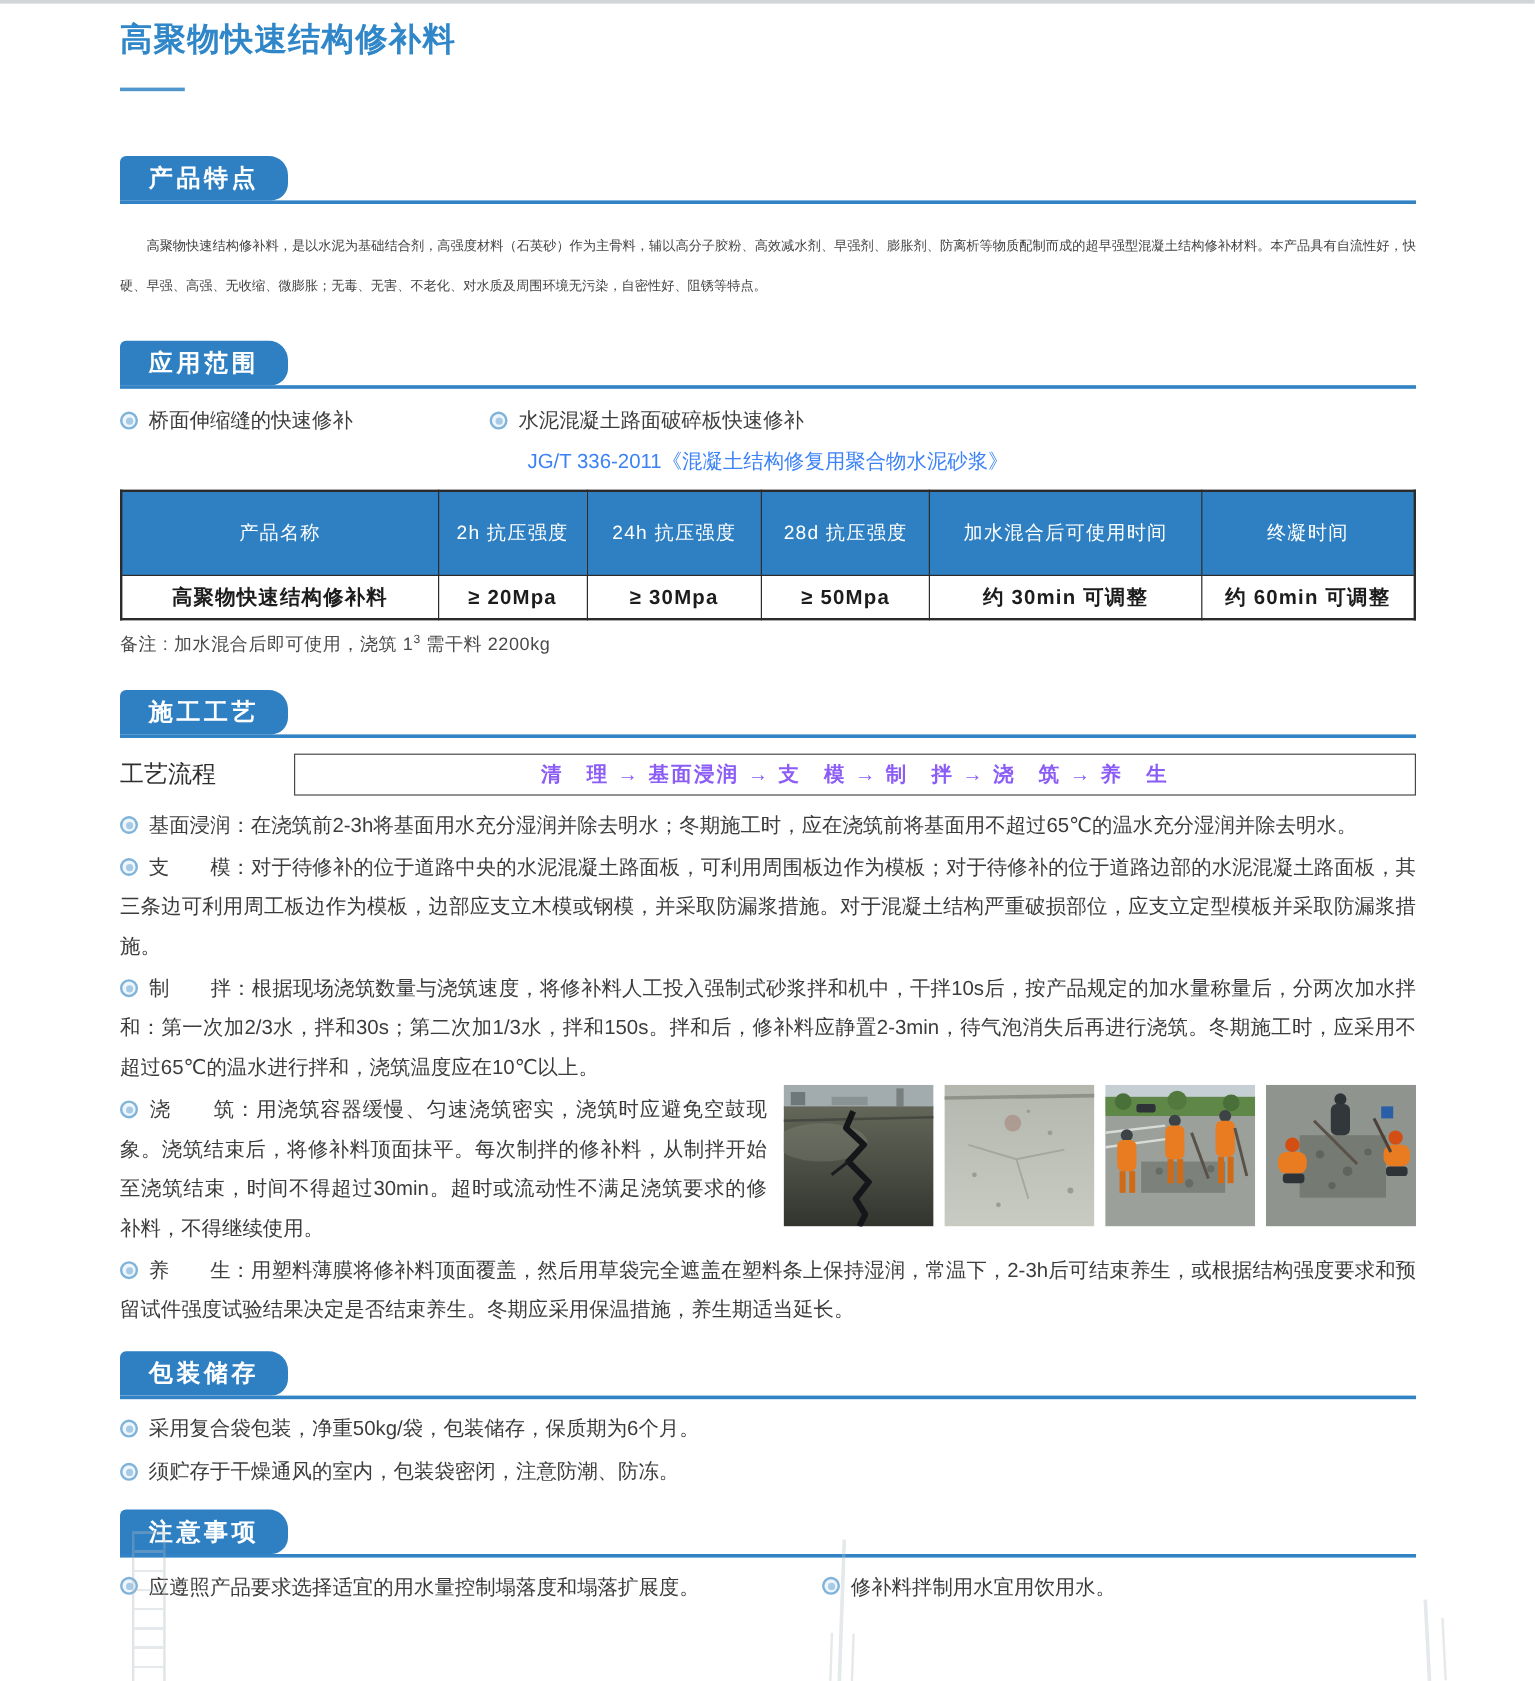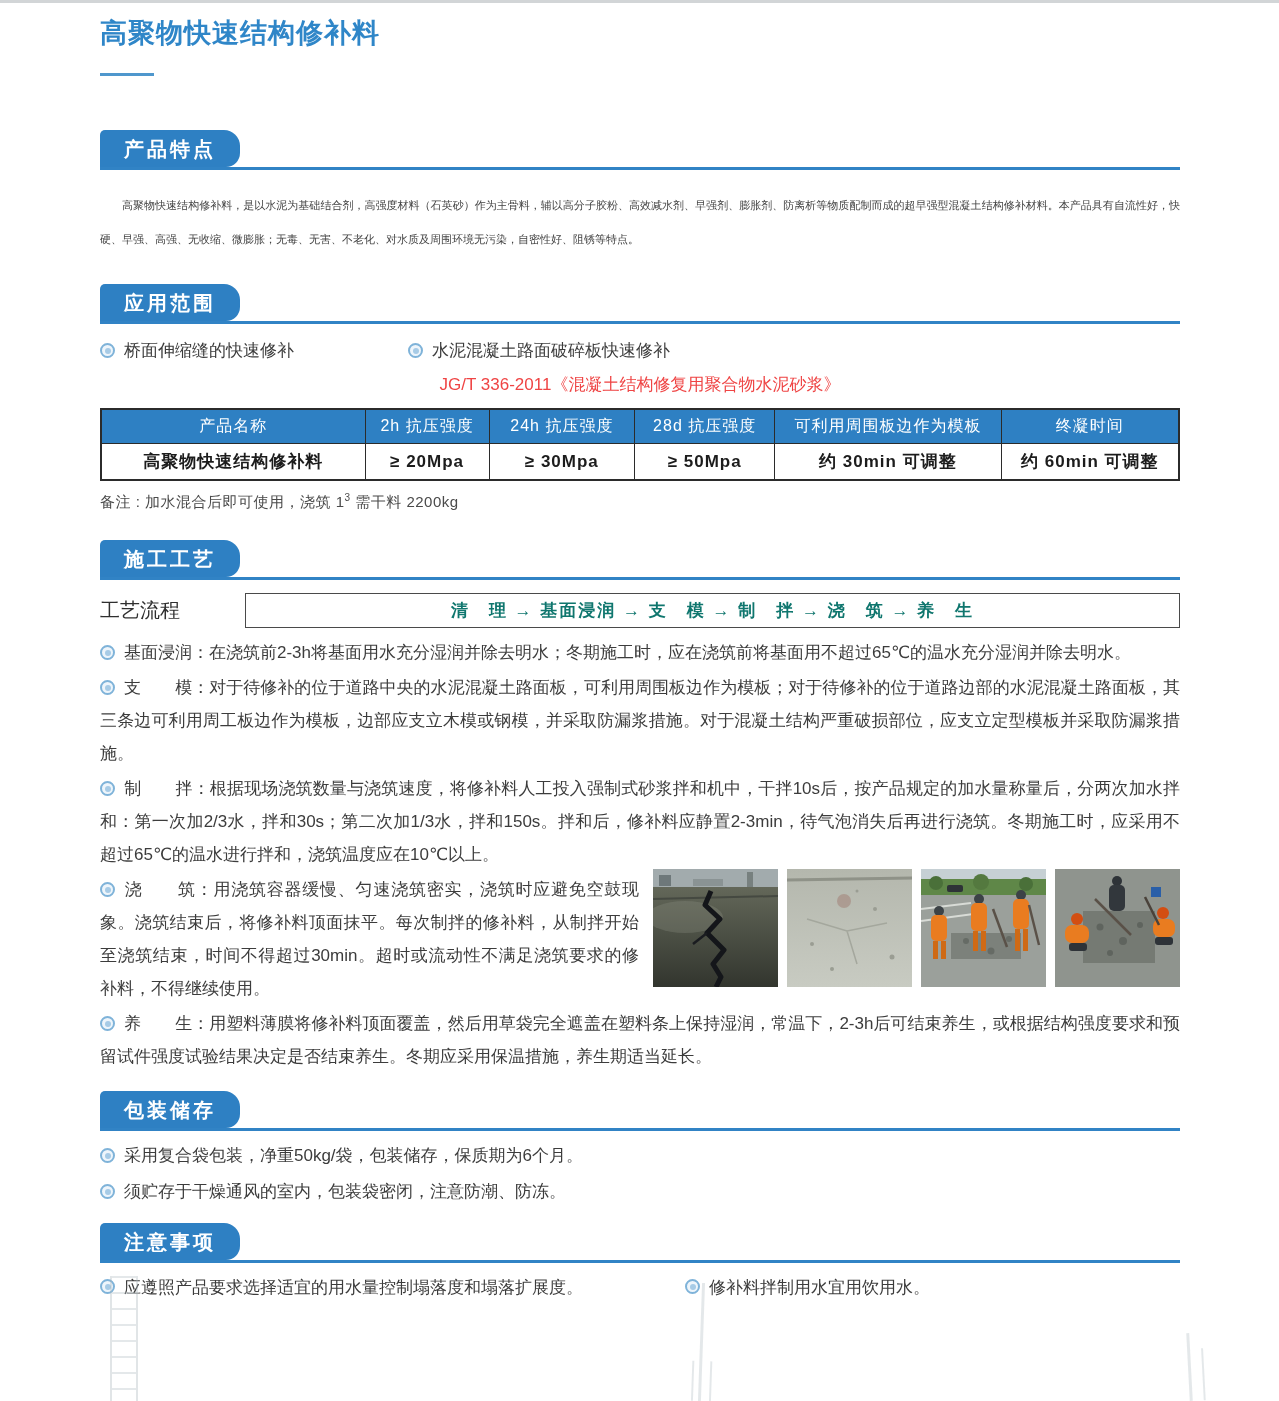--- a/index.html
+++ b/index.html
@@ -30,31 +30,31 @@
   .bullet {
     display:inline-block; width:15px; height:15px; border:2px solid #7fb3d9; border-radius:50%;
     position:relative; margin-right:9px; vertical-align:-2px; background:#eef5fb; flex:none;
   }
   .bullet::after { content:""; position:absolute; left:2.5px; top:2.5px; width:6px; height:6px; border-radius:50%; background:#a7cbe6; }
 
   .app-row { margin-top:15px; display:flex; font-size:17px; color:#3c3c3c; }
   .app-item { display:flex; align-items:center; }
   .app-item:first-child { width:308px; }
 
-  .perf-standard { margin-top:11px; text-align:center; font-size:17px; color:#ef4444; }
+  .perf-standard { margin-top:11px; text-align:center; font-size:17px; color:#3b82f6; }
   table.perf { width:100%; margin-top:12px; border-collapse:collapse; border:2px solid #2b2b2b; }
-  table.perf th { background:#2e80c3; color:#fff; font-size:16px; font-weight:500; padding:6px 4px; border:1px solid #2b2b2b; letter-spacing:1px; }
+  table.perf th { background:#2e80c3; color:#fff; font-size:16px; font-weight:500; padding:24px 4px; border:1px solid #2b2b2b; letter-spacing:1px; }
   table.perf td { font-size:17px; font-weight:600; color:#1c1c1c; text-align:center; padding:6px 4px; border:1px solid #2b2b2b; letter-spacing:1px; }
   .perf-note { margin-top:11px; font-size:15px; color:#4a4a4a; letter-spacing:0.5px; }
   .perf-note sup { font-size:10px; }
 
   .flow-row { margin-top:13px; display:flex; align-items:stretch; }
   .flow-label { font-size:20px; color:#2f2f2f; width:145px; display:flex; align-items:center; }
   .flow-box { flex:1; border:1.5px solid #4a4a4a; display:flex; align-items:center; justify-content:center;
-              font-size:17px; font-weight:600; color:#0f766e; letter-spacing:2px; padding:5px 0; }
+              font-size:17px; font-weight:600; color:#8b5cf6; letter-spacing:2px; padding:5px 0; }
 
   .steps { margin-top:8px; }
   .step { font-size:17px; line-height:33px; color:#3c3c3c; margin-bottom:2px; text-align:justify; }
   .photo-strip { float:right; width:527px; margin:-4px 0 8px 14px; display:flex; gap:9px; }
   .photo { width:125px; height:118px; display:block; }
 
   .pack-item { margin-top:13px; font-size:17px; color:#3c3c3c; display:flex; align-items:center; }
 
   .prec-grid { display:grid; grid-template-columns:585px 1fr; }
   .prec-item { margin-top:14px; font-size:17px; color:#3c3c3c; display:flex; align-items:flex-start; line-height:22px; }
@@ -112,21 +112,21 @@
       <col style="width:13%">
         <col style="width:21%">
         <col style="width:16.5%">
     </colgroup>
     <thead>
       <tr>
         <th>产品名称</th>
         <th>2h 抗压强度</th>
         <th>24h 抗压强度</th>
         <th>28d 抗压强度</th>
-        <th>可利用周围板边作为模板</th>
+        <th>加水混合后可使用时间</th>
         <th>终凝时间</th>
       </tr>
     </thead>
     <tbody>
       <tr>
         <td>高聚物快速结构修补料</td>
         <td>≥ 20Mpa</td>
         <td>≥ 30Mpa</td>
         <td>≥ 50Mpa</td>
         <td>约 30min 可调整</td>

